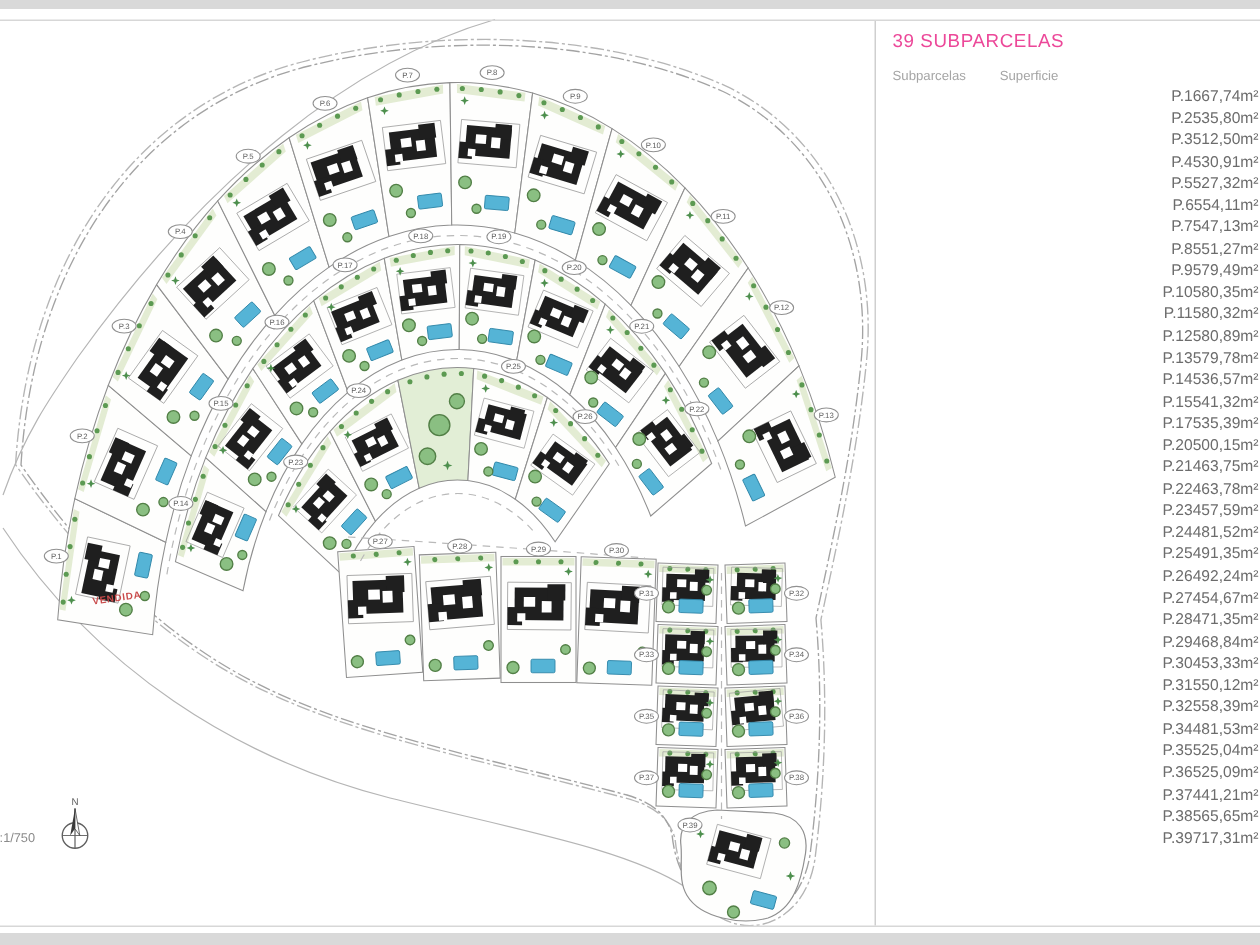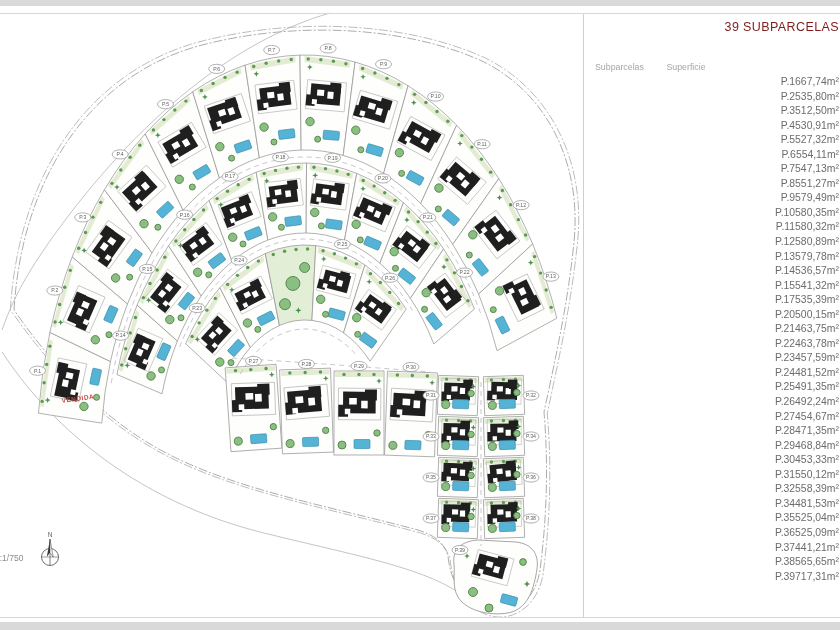--- a/index.html
+++ b/index.html
@@ -8,22 +8,22 @@
   .bar{position:absolute;left:0;width:840px;}
   .bar.top{top:0;height:6px;background:#d9d9d9;}
   .hline{position:absolute;left:0;width:840px;height:1px;background:#d7d7d7;}
   .hline.t{top:13px;}
   .hline.b{top:617px;}
   .bar.bottom{top:622px;height:8px;background:#d9d9d9;}
   svg{display:block;}
   #plan{position:absolute;left:0;top:0;}
   .panel{position:absolute;left:583px;top:14px;width:256px;height:603px;
          border-left:1px solid #cfcfcf;box-sizing:border-box;padding:4px 0 0 11px;}
-  .panel h1{margin:2px 0 0 0;font-size:12.5px;font-weight:normal;color:#7f1d1d;letter-spacing:.4px;text-align:right;}
-  .heads{margin-top:28px;font-size:8.8px;color:#a5a5a5;}
+  .panel h1{margin:2px 0 0 0;font-size:12.5px;font-weight:normal;color:#ec4899;letter-spacing:.4px;}
+  .heads{margin-top:11px;font-size:8.8px;color:#a5a5a5;}
   .heads .c1{display:inline-block;width:69px;}
   .rows{margin-top:3px;}
   .prow{height:14.55px;line-height:14.55px;font-size:10.4px;color:#6c6c6c;white-space:nowrap;text-align:right;}
   .prow .pl{display:inline-block;width:69px;}
 </style>
 </head>
 <body>
 
 <div class="stage">
   <svg id="plan" width="583" height="630" viewBox="0 0 583 630">

